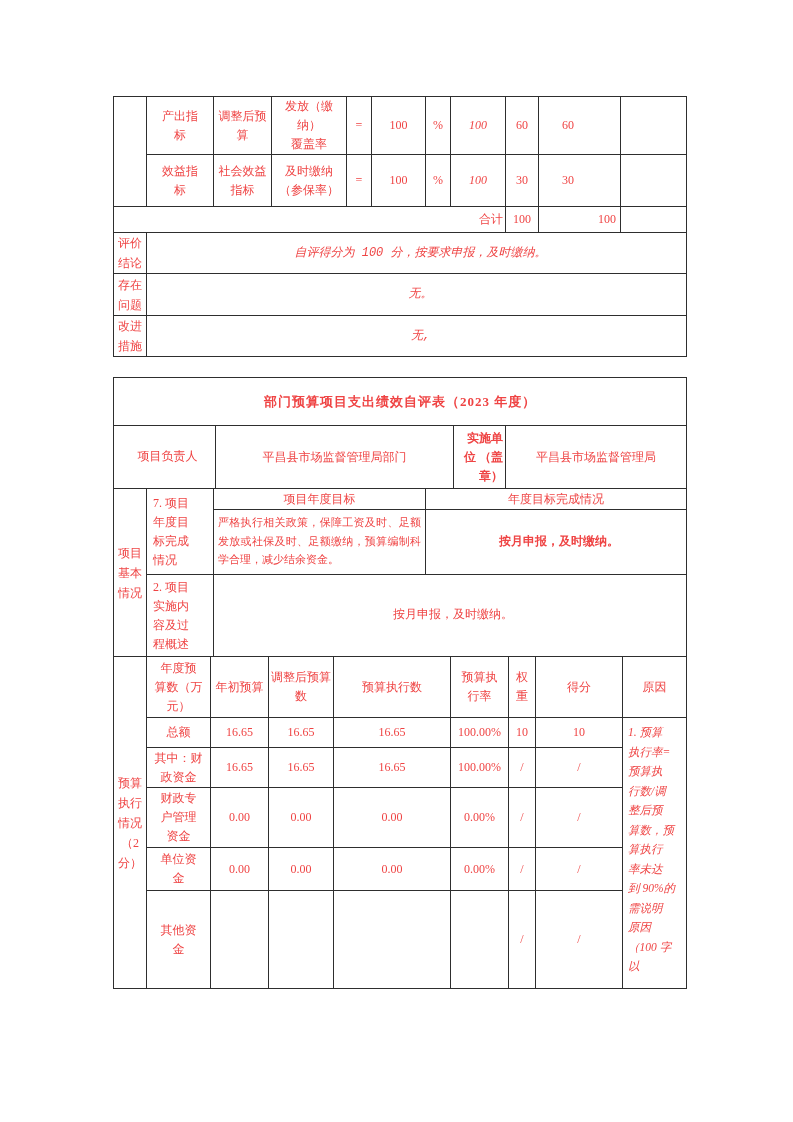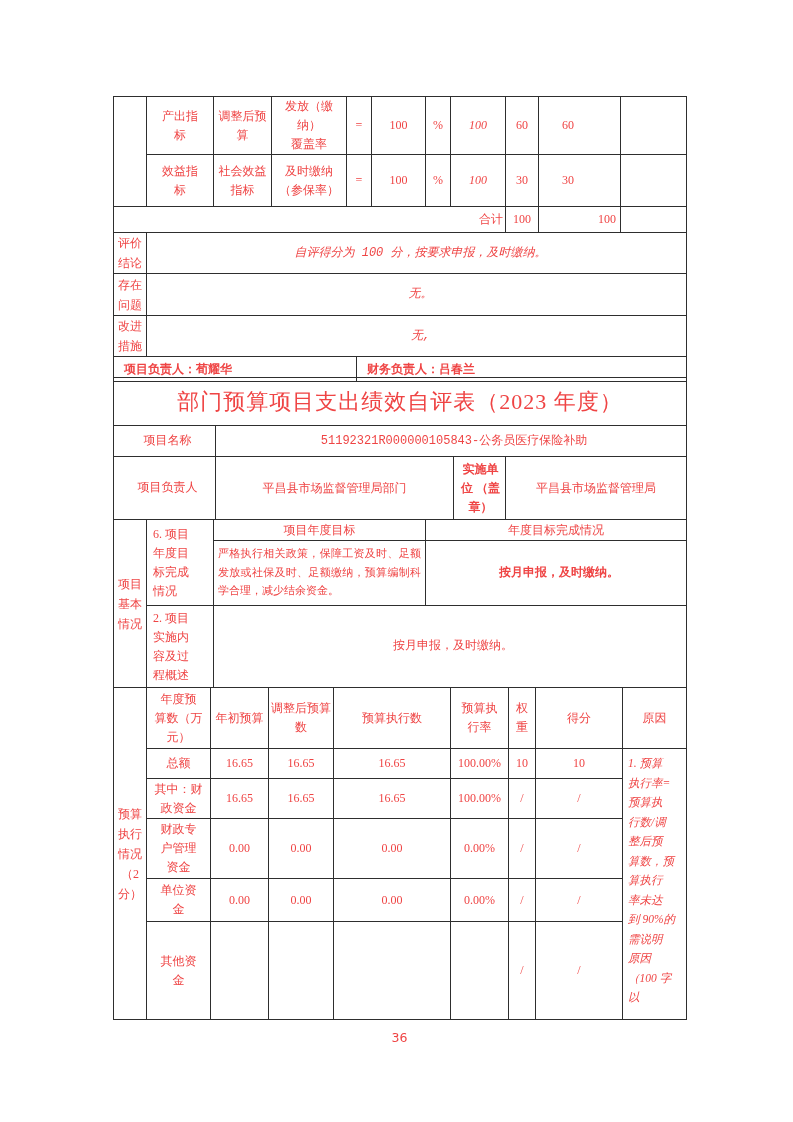--- a/index.html
+++ b/index.html
@@ -31,23 +31,23 @@
   .vlabel { line-height:20px; padding:0; }
   .sublabel { text-align:left; padding:2px 2px 2px 6px; line-height:19px; }
   .goal {
     text-align:justify; vertical-align:top;
     font-size:11px; line-height:18.5px; padding:3px 4px;
   }
   .reason {
     font-style:italic; text-align:left; vertical-align:top;
     font-size:11.5px; line-height:19.5px; padding:5px 2px 0 5px;
   }
-  .title-cell { font-size:22px; font-weight:normal; letter-spacing:1px; }
+  .title-cell { font-size:13px; font-weight:bold; letter-spacing:1px; }
   .leaders td { font-weight:bold; text-align:left; padding-left:10px; }
-  .impl-label { font-weight:bold; text-align:center; padding-left:4px; line-height:19px; }
+  .impl-label { font-weight:bold; text-align:right; padding-left:4px; line-height:19px; }
   .page-number {
     position:absolute; left:113px; width:573px; top:1030px;
     text-align:center; font-size:12.5px;
     font-family:"DejaVu Sans","Liberation Sans",sans-serif;
   }
 </style>
 </head>
 <body>
 
 <div class="page">
@@ -114,59 +114,35 @@
 问题</td>
         <td colspan="10" class="left italic pad10">无。</td>
       </tr>
       <tr style="height:41px">
         <td class="vlabel">改进
 措施</td>
         <td colspan="10" class="left italic pad10">无,</td>
       </tr>
     </tbody>
       </table>
-    <table class="leaders">
-      <colgroup>
-          <col style="width:243px">
-          <col style="width:330px">
-        </colgroup>
-      <tbody>
-          <tr style="height:25px">
-        <td>项目负责人：荀耀华</td>
-        <td>财务负责人：吕春兰</td>
-      </tr>
-    </tbody>
-      </table>
   </div>
 
   <div class="stack" style="top:377px;">
 
     <table>
       <colgroup>
           <col style="width:573px">
         </colgroup>
       <tbody>
           <tr style="height:48px">
         <td class="title-cell">部门预算项目支出绩效自评表（2023 年度）</td>
       </tr>
     </tbody>
       </table>
 
-    <table>
-      <colgroup>
-          <col style="width:102px">
-          <col style="width:471px">
-        </colgroup>
-      <tbody>
-          <tr style="height:31px">
-        <td class="left pad8">项目名称</td>
-        <td class="left pad8">51192321R000000105843-公务员医疗保险补助</td>
-      </tr>
-    </tbody>
-      </table>
 
     <table>
       <colgroup>
           <col style="width:102px">
           <col style="width:238px">
           <col style="width:52px">
           <col style="width:181px">
         </colgroup>
       <tbody>
           <tr style="height:63px">
@@ -185,21 +161,21 @@
           <col style="width:33px">
           <col style="width:67px">
           <col style="width:212px">
           <col style="width:261px">
         </colgroup>
       <tbody>
           <tr style="height:21px">
         <td rowspan="3" class="vlabel">项目
 基本
 情况</td>
-        <td rowspan="2" class="sublabel">6. 项目
+        <td rowspan="2" class="sublabel">7. 项目
 年度目
 标完成
 情况</td>
         <td>项目年度目标</td>
         <td>年度目标完成情况</td>
       </tr>
       <tr style="height:65px">
         <td class="goal">严格执行相关政策，保障工资及时、足额发放或社保及时、足额缴纳，预算编制科学合理，减少结余资金。</td>
         <td class="left bold pad8">按月申报，及时缴纳。</td>
       </tr>
@@ -306,14 +282,13 @@
         <td></td>
         <td></td>
         <td></td>
         <td>/</td>
         <td>/</td>
       </tr>
     </tbody>
       </table>
   </div>
 
-  <div class="page-number">36</div>
 </div>
 
 </body></html>

